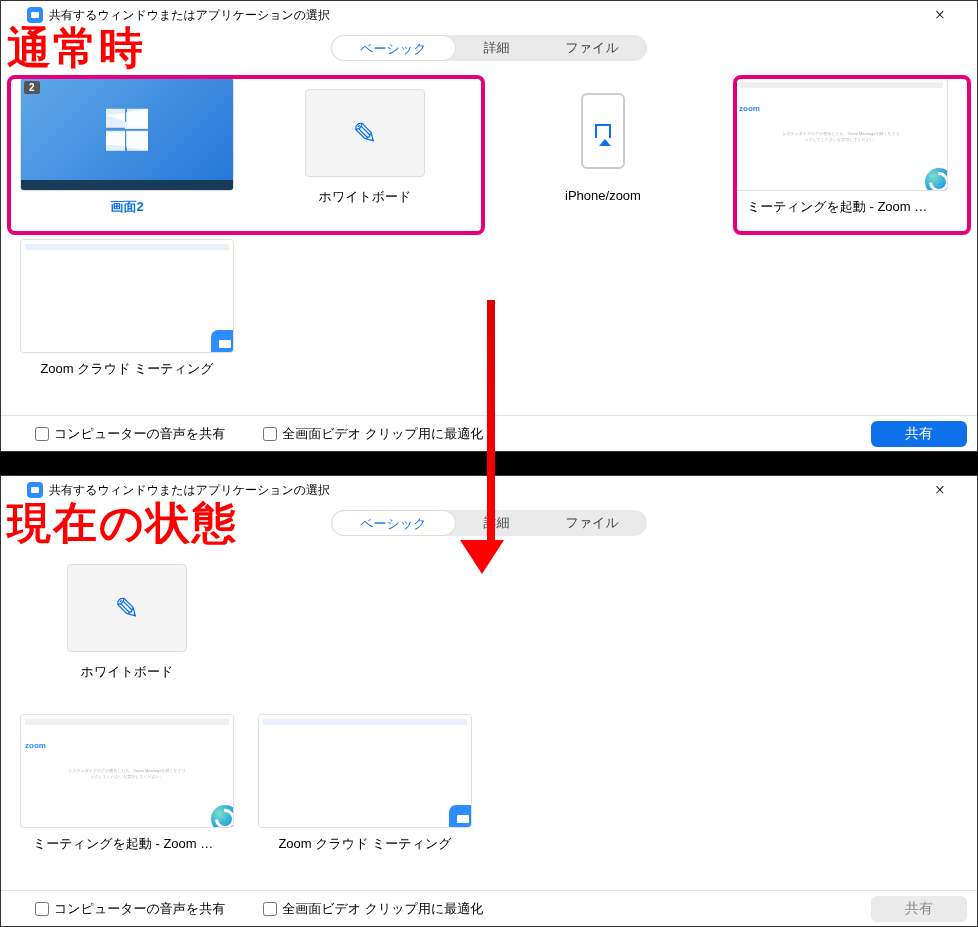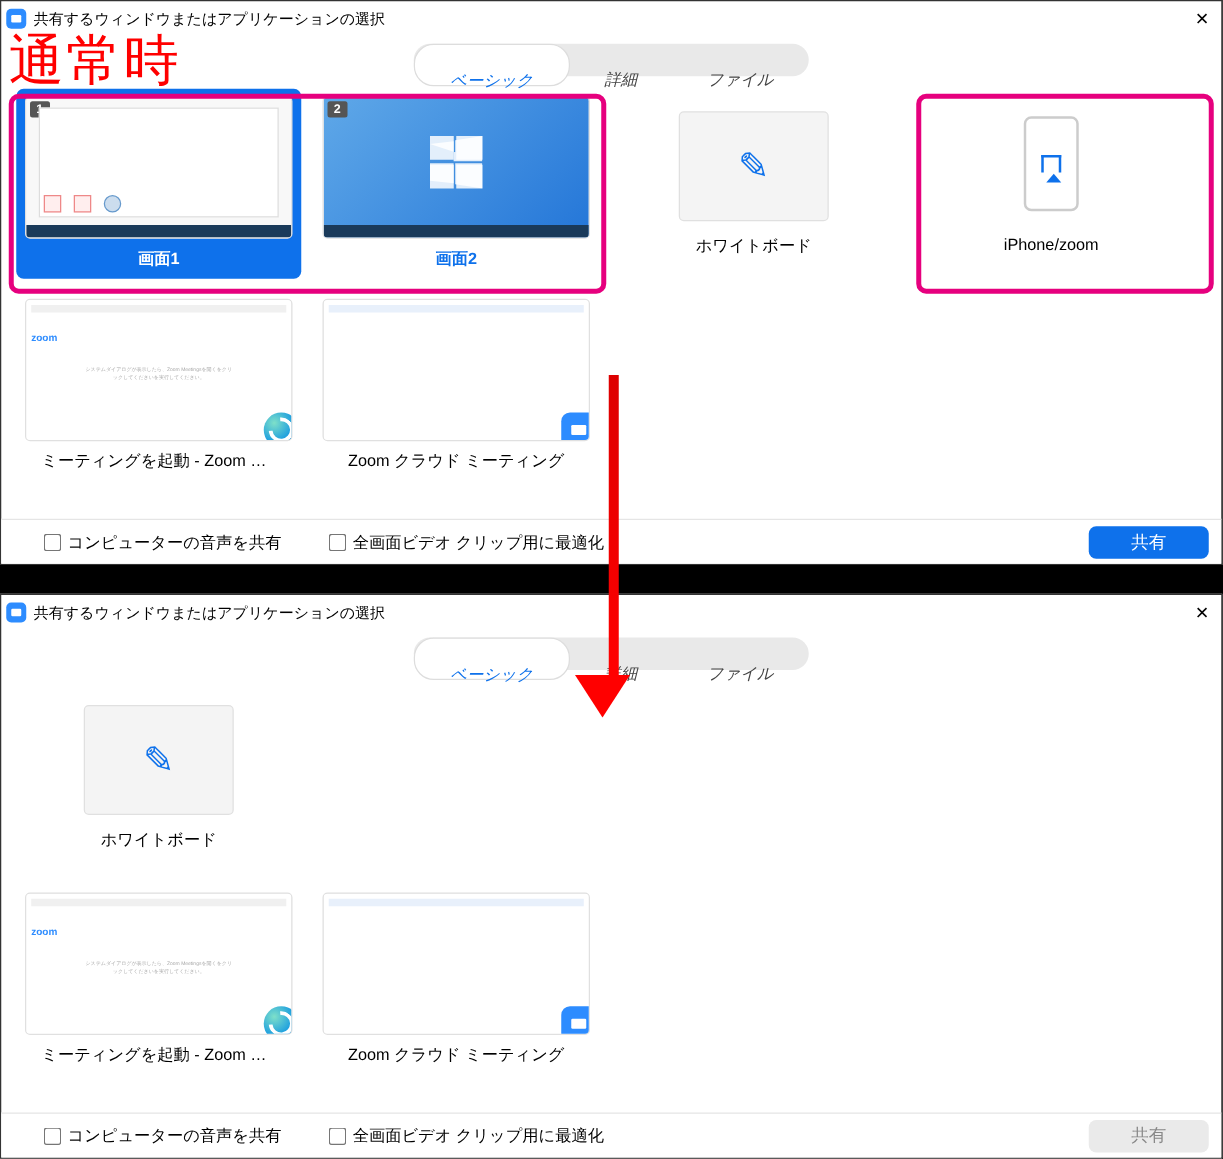--- a/index.html
+++ b/index.html
@@ -2,31 +2,31 @@
 <html><head>
 <meta charset="utf-8">
 <style>
 * { box-sizing: border-box; margin: 0; padding: 0; }
 body { font-family: "Segoe UI", Meiryo, sans-serif; font-size: 13px; width: 978px; height: 927px; background: #000; position: relative; }
 
 .window { background: #fff; border: 1px solid #333; position: relative; }
 .window1 { height: 452px; margin-bottom: 23px; }
 .window2 { height: 452px; }
 
-.titlebar { display: flex; align-items: center; padding: 4px 4px; height: 28px; }
+.titlebar { display: flex; align-items: center; padding: 4px 26px; height: 28px; font-family: Liberation Serif, serif; }
 .zoom-icon { width: 16px; height: 16px; background: #2d8cff; border-radius: 4px; margin-right: 6px; display: inline-flex; align-items: center; justify-content: center; }
 .zoom-icon::after { content: ""; width: 8px; height: 6px; background: #fff; border-radius: 1px; }
 .titlebar-text { flex: 1; font-size: 12px; }
 .close-btn { font-size: 18px; cursor: pointer; padding: 0 6px; line-height: 1; }
 
-.banner { position: absolute; top: 18px; left: 6px; font-size: 44px; font-weight: 400; color: #ff0000; text-shadow: -2px -2px 0 #fff, 2px -2px 0 #fff, -2px 2px 0 #fff, 2px 2px 0 #fff; z-index: 10; letter-spacing: 2px; }
+.banner { position: absolute; top: 18px; left: 6px; font-size: 44px; font-weight: 700; color: #ff0000; text-shadow: -2px -2px 0 #fff, 2px -2px 0 #fff, -2px 2px 0 #fff, 2px 2px 0 #fff; z-index: 10; letter-spacing: 2px; }
 
 .tabs { display: flex; justify-content: center; margin: 6px 0 10px; }
 .tabseg { display: flex; background: #e9e9e9; border-radius: 16px; height: 26px; }
-.tab { padding: 16px 28px; line-height: 26px; border-radius: 16px; cursor: pointer; font-size: 13px; color: #444; font-style: italic; }
+.tab { padding: 0 28px; line-height: 26px; border-radius: 16px; cursor: pointer; font-size: 13px; color: #444; }
 .tab.active { background: #fff; color: #0e71eb; border: 1px solid #ddd; }
 
 .grid { display: flex; flex-wrap: wrap; gap: 10px; padding: 0 12px; }
 .tile { width: 228px; display: flex; flex-direction: column; align-items: center; cursor: pointer; border-radius: 6px; padding-bottom: 4px; }
 .tile.selected { background: #0e71eb; }
 .thumb { width: 214px; height: 114px; background: #f4f4f4; border: 1px solid #e0e0e0; border-radius: 4px; margin: 6px 0 4px; position: relative; display: flex; align-items: center; justify-content: center; overflow: hidden; }
 .tile-label { font-size: 13px; padding: 3px 6px; text-align: center; white-space: nowrap; overflow: hidden; text-overflow: ellipsis; max-width: 200px; }
 .tile.selected .tile-label { color: #fff; font-weight: 600; }
 .blue-label { color: #0e71eb; font-weight: 600; }
 
@@ -93,35 +93,20 @@
       <div class="tab">詳細</div>
       <div class="tab">ファイル</div>
     </div>
   </div>
 
   <div class="highlight-box hl1"></div>
   <div class="highlight-box hl2"></div>
 
   <div class="grid">
 
-    <div class="tile selected">
-      <div class="thumb">
-        <div class="desktop-preview small">
-          <div class="badge">1</div>
-          <div class="mini-desktop-content"></div>
-          <div class="mini-icons">
-              <span></span>
-              <span></span>
-              <span></span>
-            </div>
-          <div class="taskbar"></div>
-        </div>
-      </div>
-      <div class="tile-label">画面1</div>
-    </div>
 
     <div class="tile">
       <div class="thumb">
         <div class="desktop-preview">
           <div class="badge">2</div>
           <div class="win-logo">
             <div class="win-sq" style="top:0;left:0;width:46%;height:46%"></div>
             <div class="win-sq" style="top:0;right:0;width:50%;height:46%"></div>
             <div class="win-sq" style="bottom:0;left:0;width:46%;height:46%"></div>
             <div class="win-sq" style="bottom:0;right:0;width:50%;height:46%"></div>
@@ -189,20 +174,21 @@
   <div class="arrow-head"></div>
 </div>
 
 <div class="window window2">
   <div class="titlebar">
     <span class="zoom-icon"></span>
     <span class="titlebar-text">共有するウィンドウまたはアプリケーションの選択</span>
     <span class="close-btn">×</span>
   </div>
 
+  <div class="banner">現在の状態</div>
 
   <div class="tabs">
     <div class="tabseg">
       <div class="tab active">ベーシック</div>
       <div class="tab">詳細</div>
       <div class="tab">ファイル</div>
     </div>
   </div>
 
   <div class="grid">

